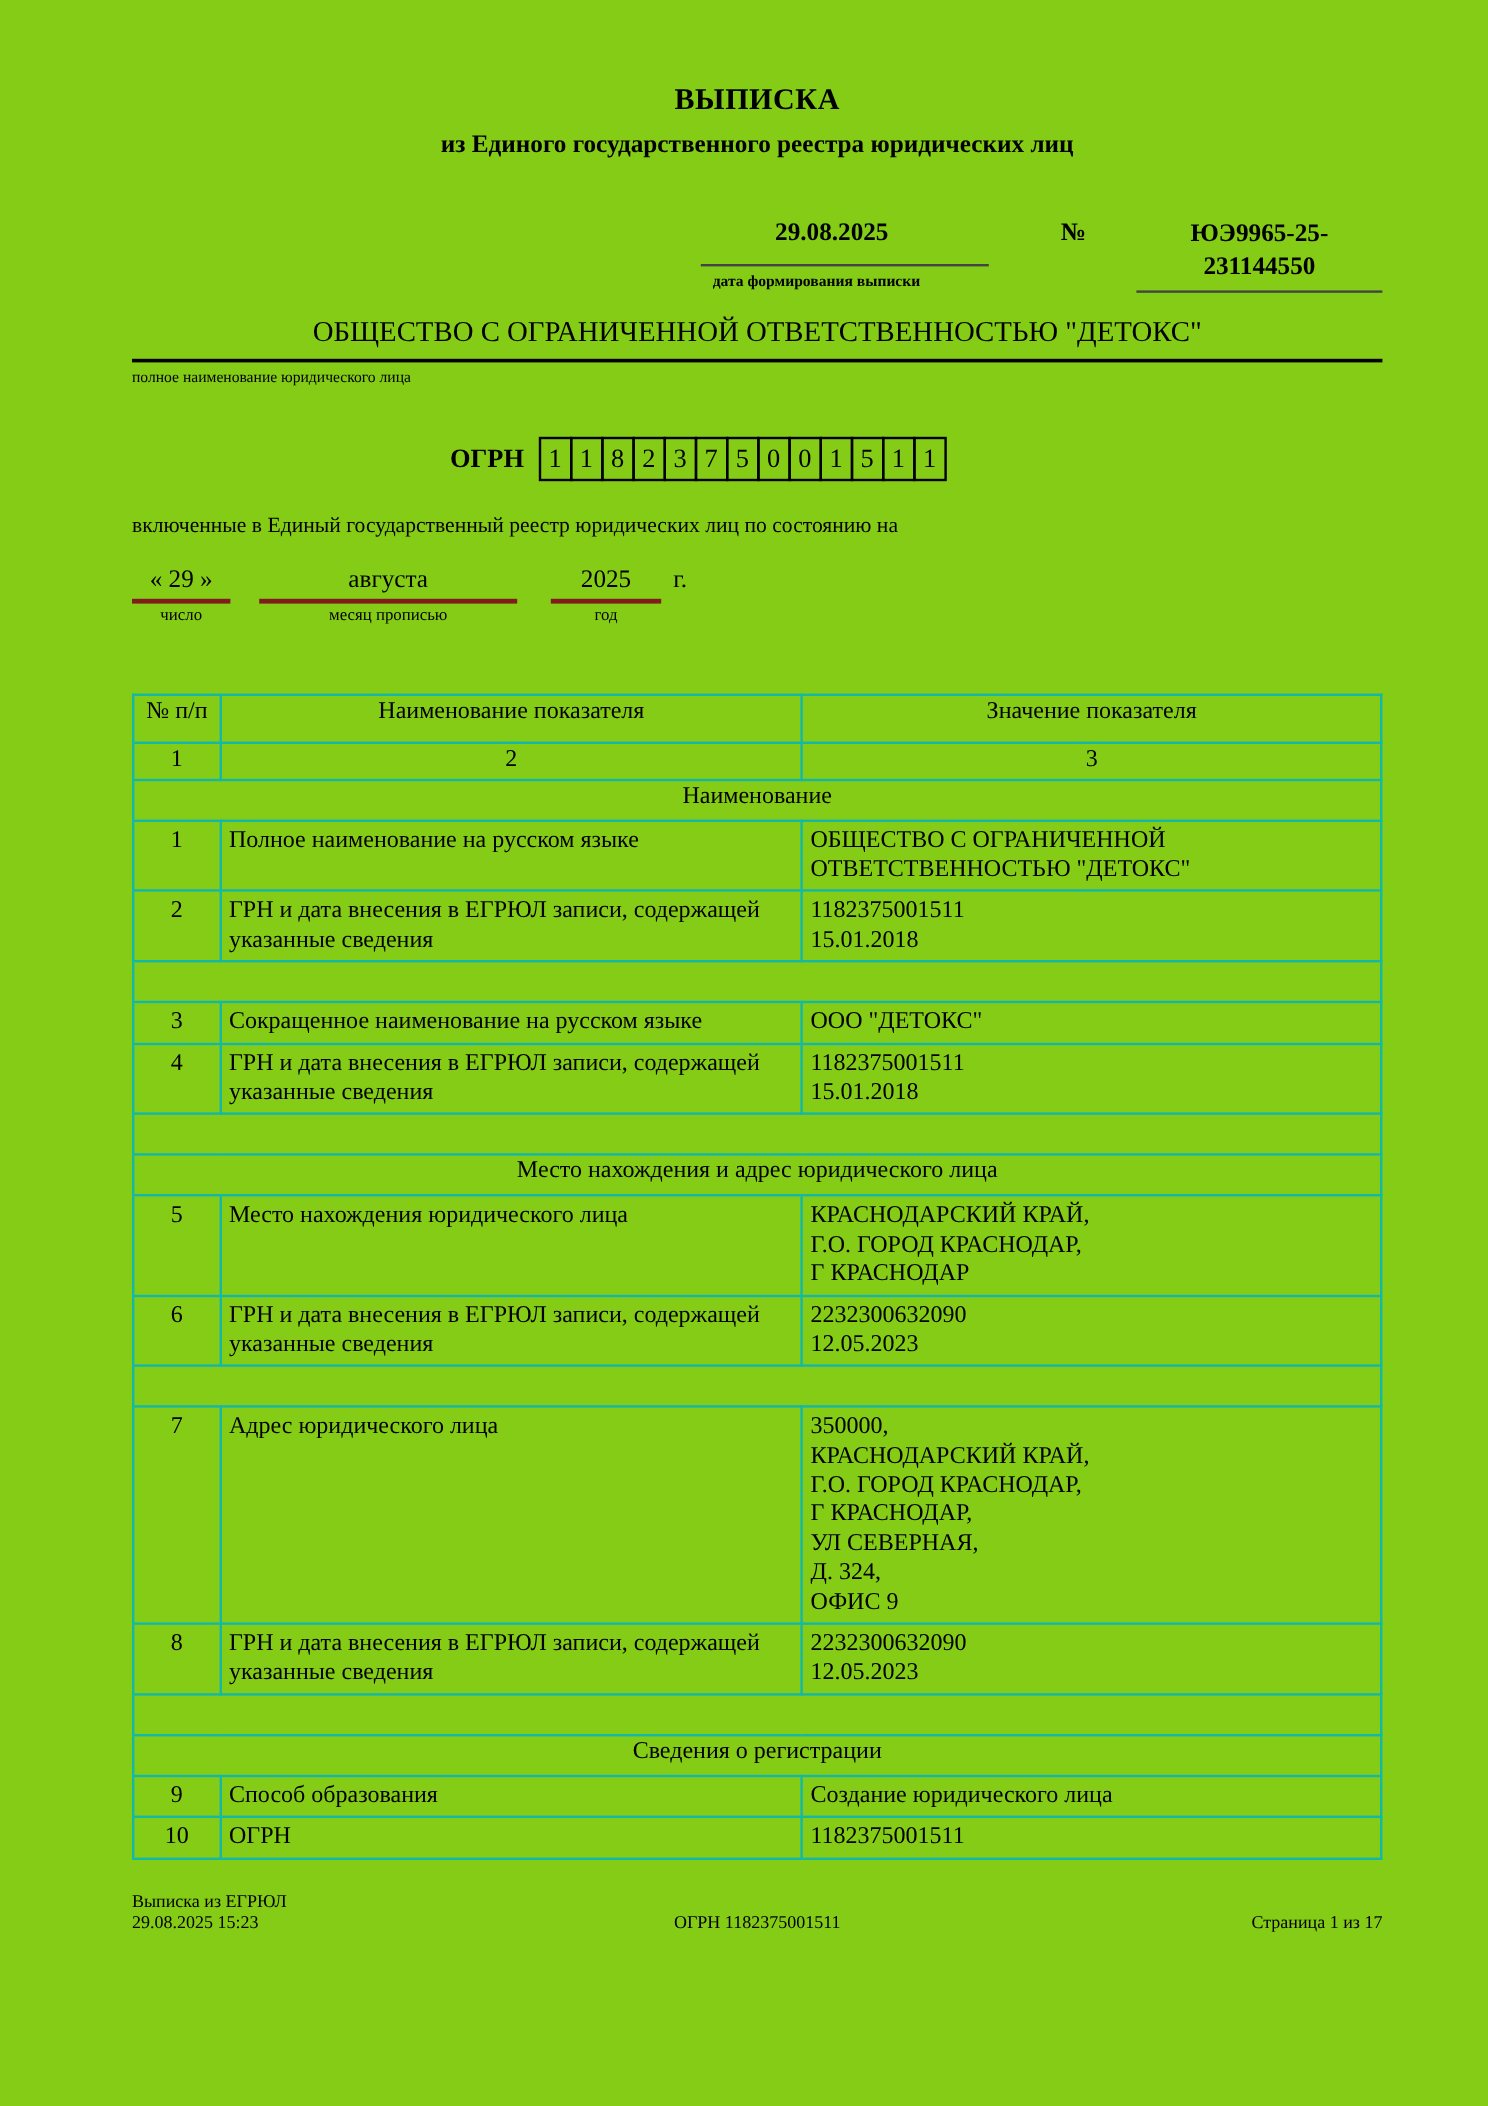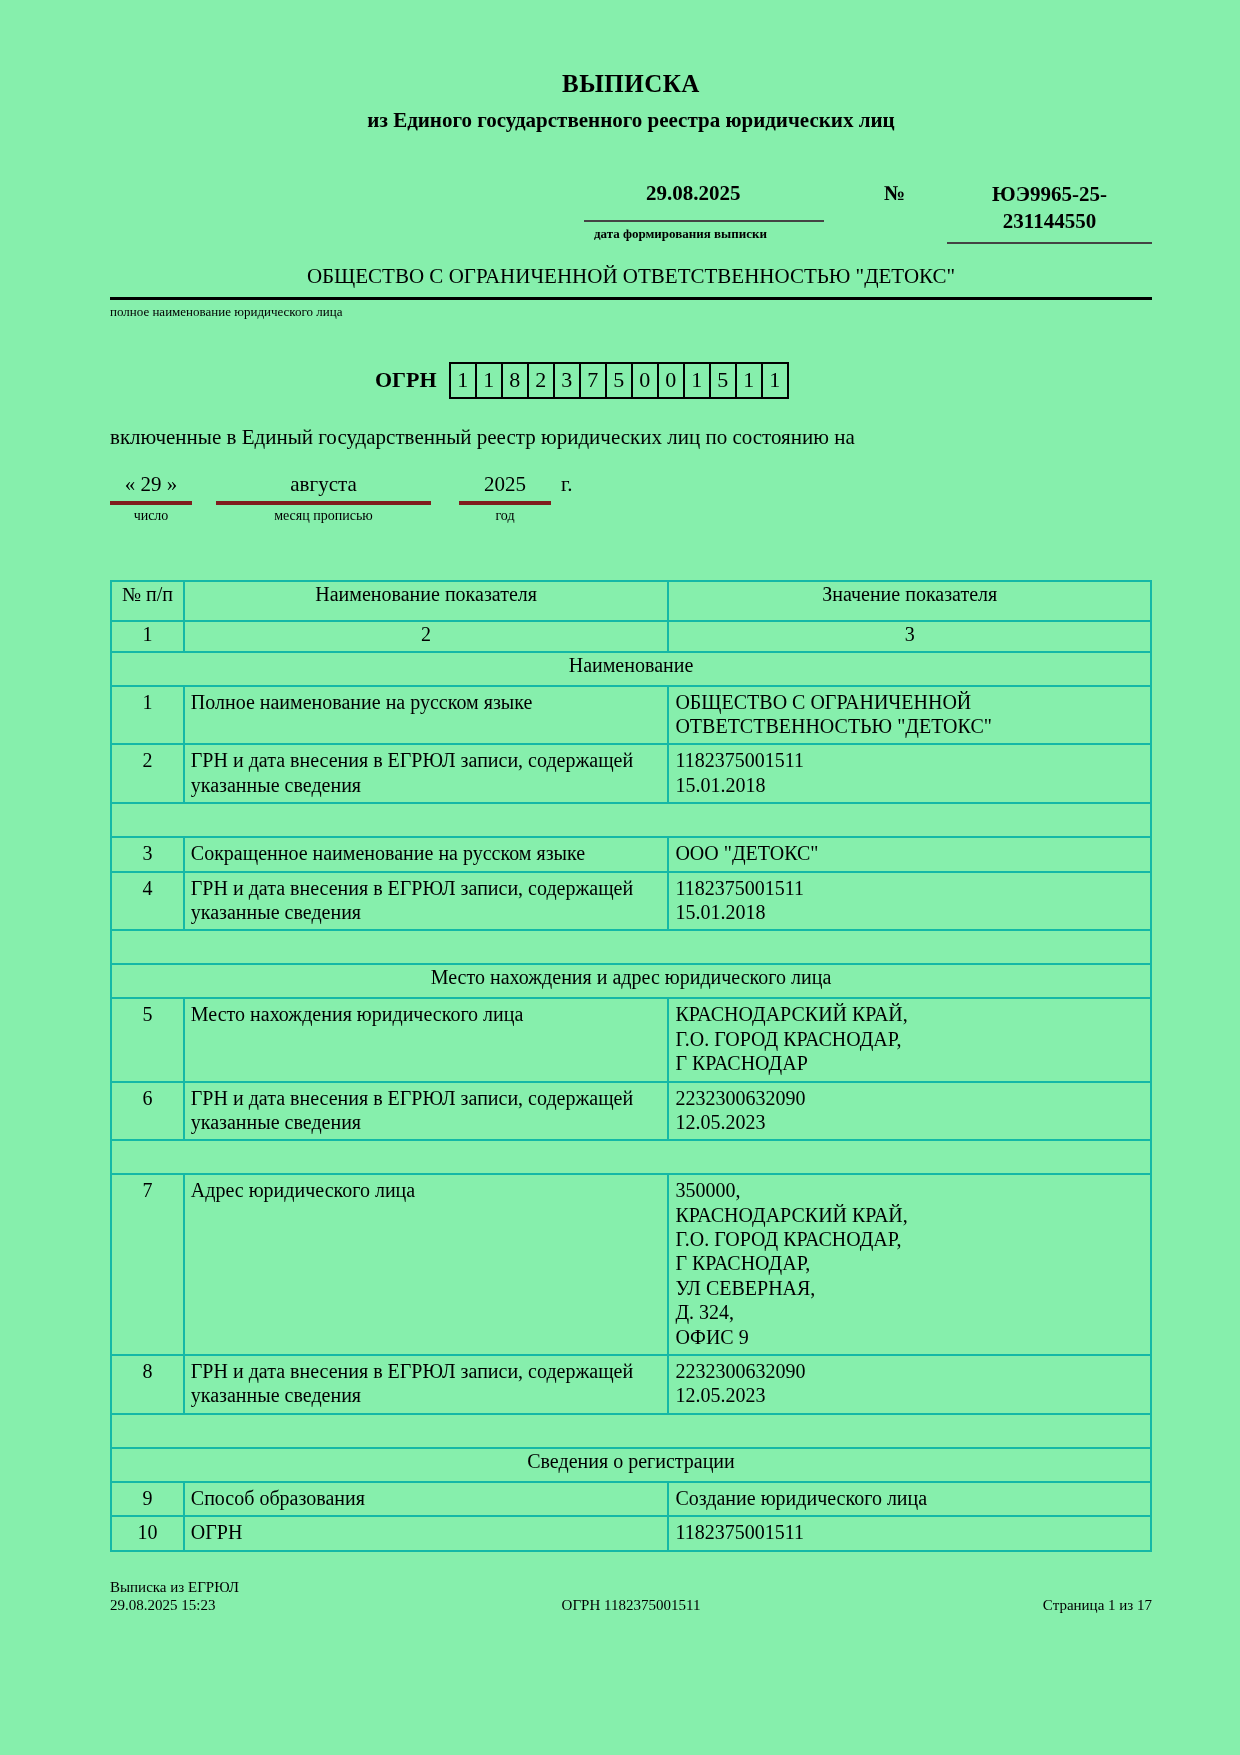--- a/index.html
+++ b/index.html
@@ -2,21 +2,21 @@
 <html lang="ru"><head>
 <meta charset="utf-8">
 <style>
   * { box-sizing: border-box; margin: 0; padding: 0; }
   html, body { background: #ffffff; }
   .page {
     position: relative;
     width: 1240px;
     height: 1755px;
     margin: 0 auto;
-    background: #86efac;
+    background: #84cc16;
     color: #000000;
     font-family: "Liberation Serif", "DejaVu Serif", serif;
     padding: 70px 88px 16px 110px;
   }
   
   .doc-title {
     text-align: center;
     font-size: 25px;
     font-weight: bold;
     letter-spacing: 0.5px;
@@ -38,21 +38,21 @@
   .date-value { font-size: 21px; padding-left: 62px; }
   .date-underline { border-bottom: 2px solid #444; width: 240px; margin-top: 14px; }
   .date-label { font-size: 13px; margin-top: 4px; padding-left: 10px; }
   .num-block { display: flex; gap: 42px; align-items: flex-start; }
   .num-sign { font-size: 21px; }
   .num-value { font-size: 21px; text-align: center; line-height: 1.3; }
   .num-underline { border-bottom: 2px solid #444; width: 205px; margin-top: 6px; }
   .intro-text { font-size: 21px; margin-top: 40px; }
   .company-name {
     text-align: center;
-    font-size: 21px;
+    font-size: 24px;
     margin-top: 20px;
     padding-bottom: 8px;
     border-bottom: 3px solid #000;
   }
   .company-label { text-align: left; font-size: 13px; margin-top: 4px; }
   
   .ogrn-row {
     display: flex;
     align-items: center;
     margin-top: 42px;
@@ -64,21 +64,21 @@
     width: 28px;
     height: 37px;
     border: 2px solid #000;
     margin-left: -2px;
     display: flex;
     align-items: center;
     justify-content: center;
     font-size: 22px;
   }
   .ogrn-box:first-child { margin-left: 0; }
-  .included-text { font-size: 21px; margin-top: 26px; }
+  .included-text { font-size: 18px; margin-top: 26px; }
   
   .onday-row { display: flex; align-items: flex-start; margin-top: 22px; font-size: 21px; }
   .unit { text-align: center; }
   .unit-top { padding: 0 6px 4px 6px; border-bottom: 4px solid #7f1d1d; white-space: nowrap; }
   .unit-sub { font-size: 14px; margin-top: 3px; }
   .unit-day { min-width: 82px; }
   .unit-month { min-width: 215px; margin-left: 24px; }
   .unit-year { min-width: 92px; margin-left: 28px; }
   .year-suffix { margin-left: 10px; padding-top: 0; }
   

